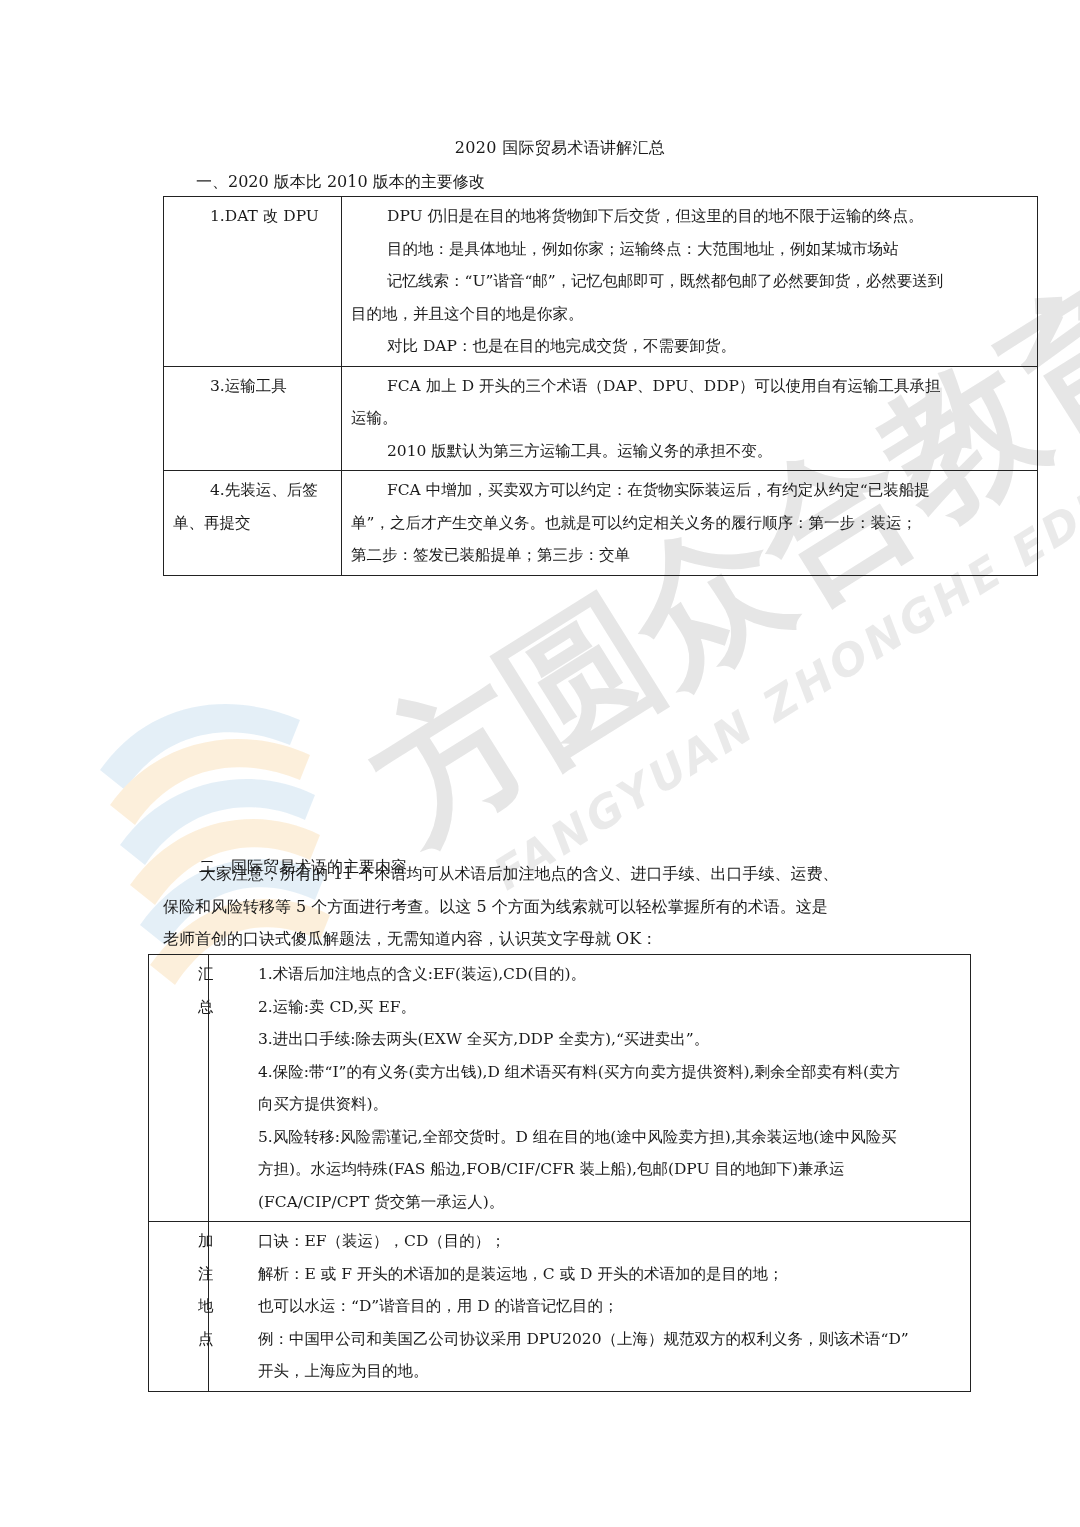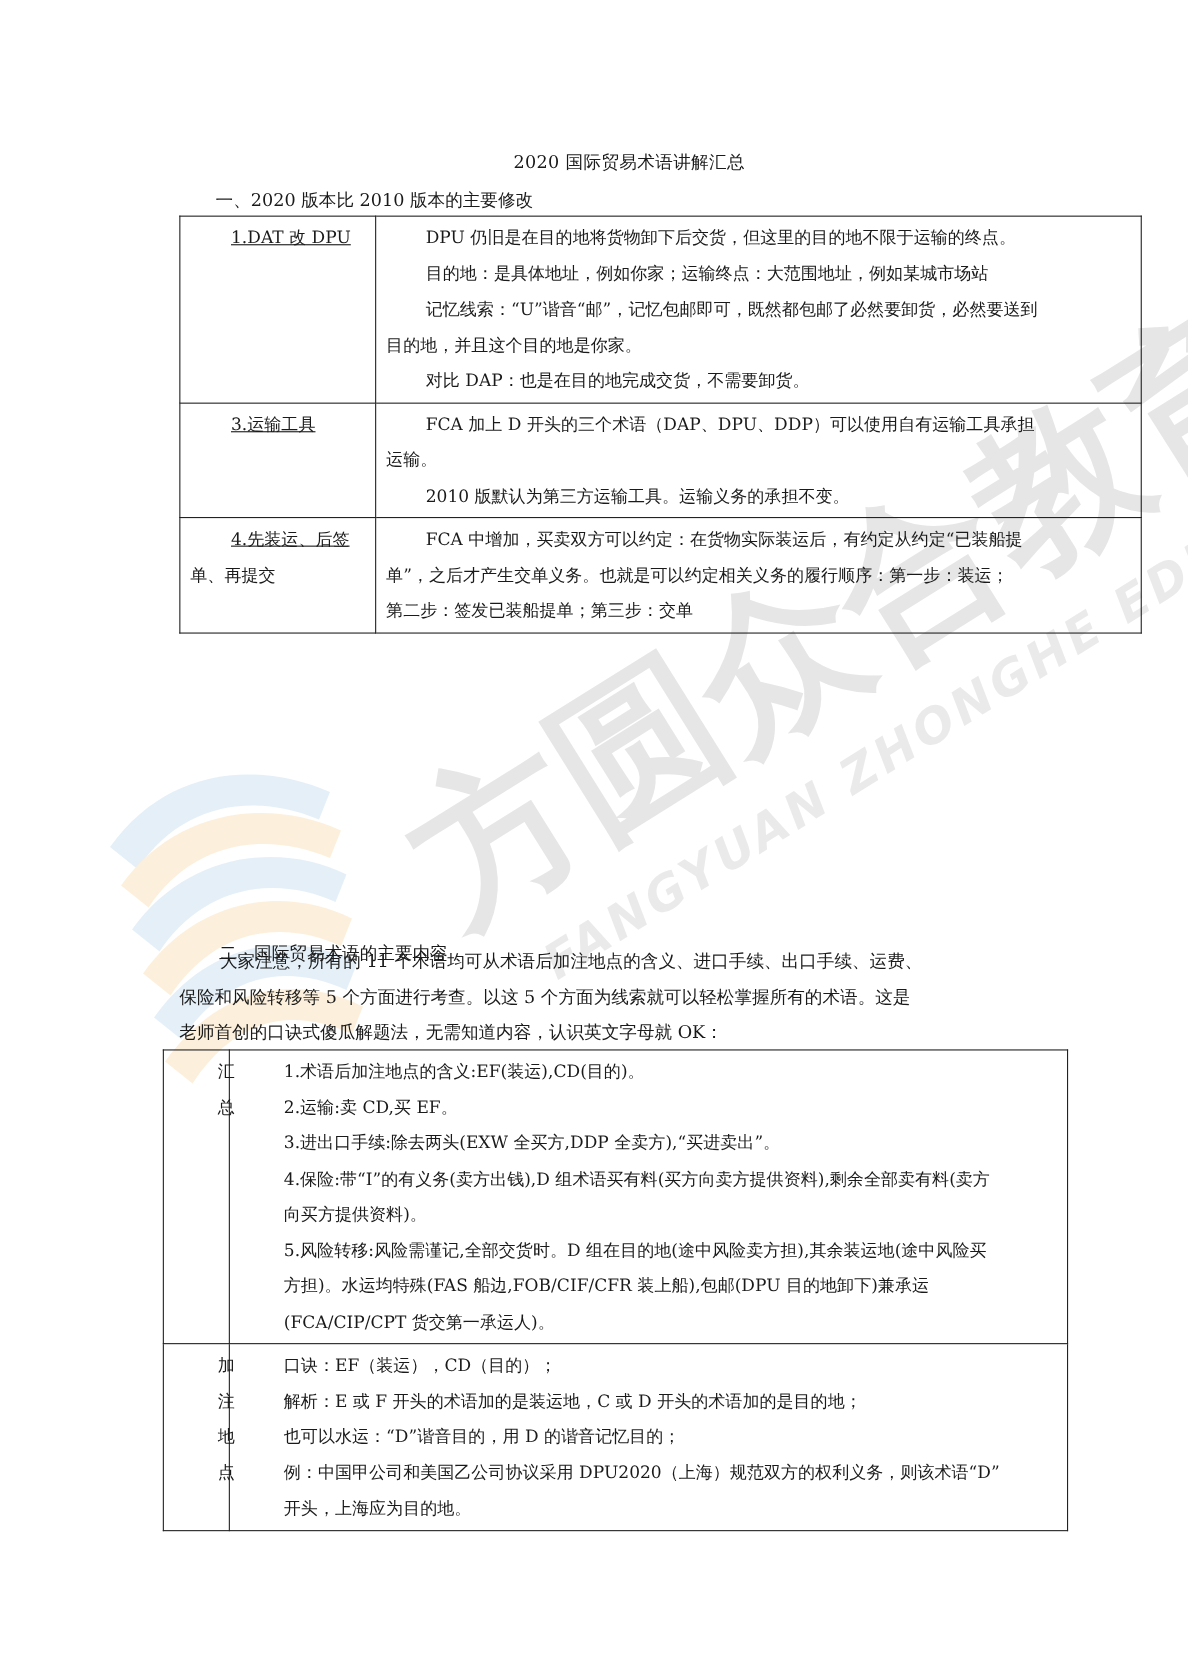--- a/index.html
+++ b/index.html
@@ -9,36 +9,36 @@
       color: #1a1a1a;
     }
     .wm-layer { position: absolute; left: 0; top: 0; width: 1080px; height: 1527px; pointer-events: none; z-index: 0; }
     .content { position: absolute; left: 0; top: 0; width: 1080px; height: 1527px; z-index: 1; }
 
     .doc-title {
       position: absolute; top: 138px; left: 0; width: 1080px;
       text-align: center; font-size: 16px; letter-spacing: 0.3px;
       padding-left: 0; box-sizing: border-box;
     }
-    .doc-title span { position: relative; left: 32px; }
+    .doc-title span { position: relative; left: 20px; }
     .section1-heading {
       position: absolute; top: 172px; left: 196px; font-size: 16px;
     }
 
     table.t1 {
       position: absolute; top: 196px; left: 163px; width: 875px;
       border-collapse: collapse; font-size: 15.5px;
       table-layout: fixed;
     }
     table.t1 td {
       border: 1.5px solid #222; vertical-align: top;
       padding: 3px 8px 3px 9px; line-height: 32.5px;
     }
     table.t1 td.lbl { width: 160px; padding-left: 9px; }
-    table.t1 td.lbl .first { padding-left: 37px; text-decoration: underline; }
+    table.t1 td.lbl .first { padding-left: 37px; }
     table.t1 .ind { text-indent: 36px; display: block; }
     table.t1 .noind { display: block; }
     table.t1 td.full { padding-left: 9px; }
 
     .section2-heading { position: absolute; top: 857px; left: 199px; font-size: 16px; }
     .intro {
       position: absolute; top: 858px; left: 163px; width: 760px;
       font-size: 16px; line-height: 32.5px;
     }
     .intro .l1 { display:block; padding-left: 37px; }

